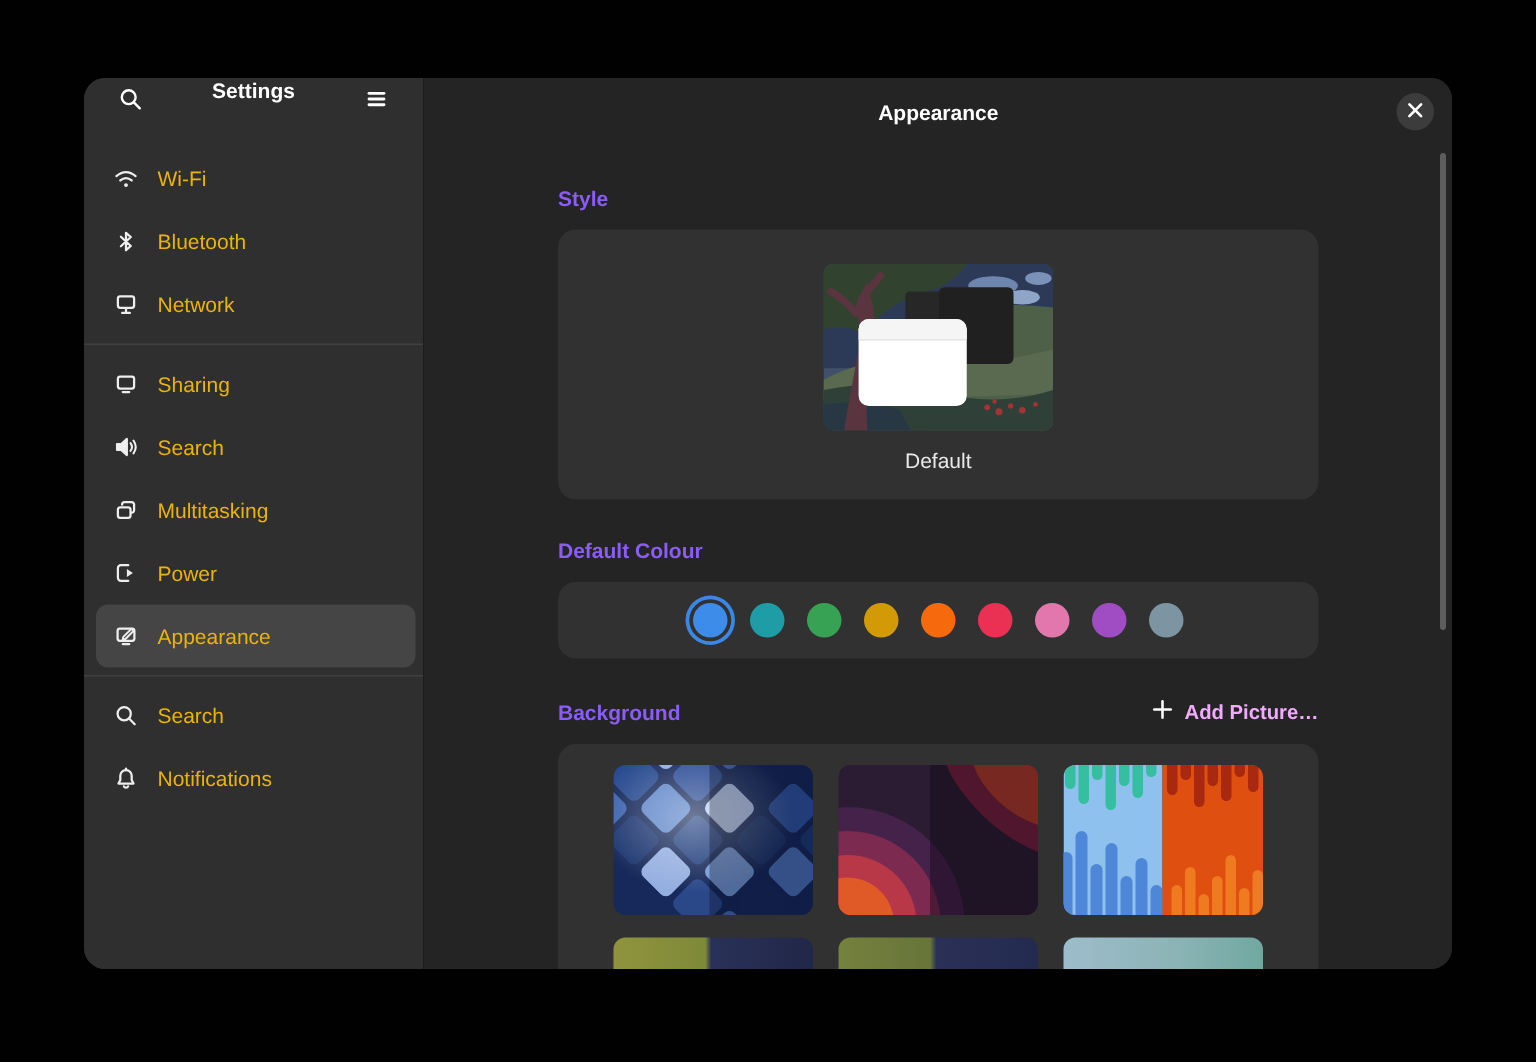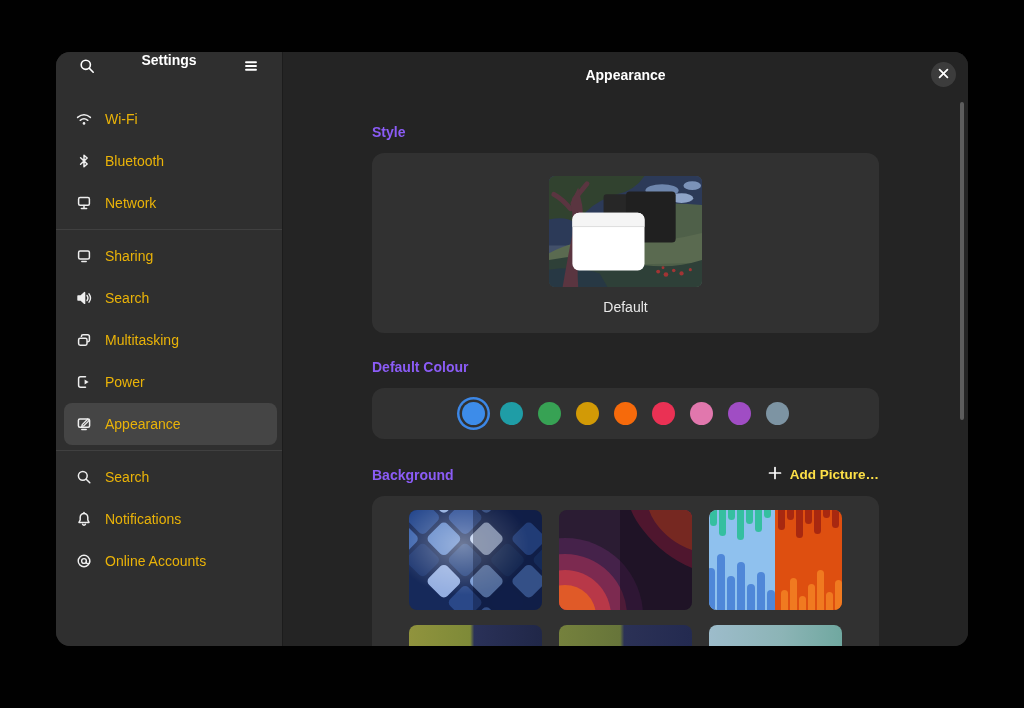--- a/index.html
+++ b/index.html
@@ -74,21 +74,21 @@
   .accent-card { height: 51px; display: flex; align-items: center; justify-content: center; gap: 15px; }
   .swatch { width: 23px; height: 23px; border-radius: 50%; cursor: pointer; border: none; }
   .swatch.selected { box-shadow: 0 0 0 2.5px #313131, 0 0 0 5px #3c87e6; }
 
   
   .bg-heading-row { display: flex; align-items: flex-end; justify-content: space-between; margin: 27px 0 13px; }
   .bg-heading-row .section-heading { margin: 0; }
   .add-picture {
     display: flex; align-items: center; gap: 8px;
     background: transparent; border: none; cursor: pointer;
-    color: #fde047; font-size: 13.5px; font-weight: 700;
+    color: #f0abfc; font-size: 13.5px; font-weight: 700;
     font-family: "Liberation Sans", sans-serif;
   }
   .bg-card { padding-top: 14px; height: 230px; display: flex; flex-direction: column; align-items: center; }
   .bg-row { display: flex; gap: 17px; }
   .bg-row2 { margin-top: 15px; }
   .bg-thumb { width: 133px; height: 100px; border-radius: 8px; display: block; cursor: pointer; }
   .sliver { width: 133px; height: 60px; border-radius: 8px; cursor: pointer; }
   .sliver-1 { background: linear-gradient(90deg, #90933d 0%, #7e8a38 46%, #2a3158 49%, #202748 100%); }
   .sliver-2 { background: linear-gradient(90deg, #75813d 0%, #67753a 46%, #2b3156 49%, #232a50 100%); }
   .sliver-3 { background: linear-gradient(90deg, #9dbccb 0%, #8cb4b6 55%, #70a8a0 100%); }
@@ -256,30 +256,20 @@
         <span class="sb-icon">
           <svg width="16" height="16" viewBox="0 0 16 16" fill="none" stroke="#eee" stroke-width="1.5" stroke-linejoin="round">
               <path d="M8 2.4 A3.8 3.8 0 0 1 11.8 6.2 V9 L13 11.4 H3 L4.2 9 V6.2 A3.8 3.8 0 0 1 8 2.4 Z"></path>
               <path d="M6.6 13.2 A1.5 1.5 0 0 0 9.4 13.2" stroke-linecap="round"></path>
               <line x1="8" y1="1.4" x2="8" y2="2.4" stroke-linecap="round"></line>
             </svg>
         </span>
         <span>Notifications</span>
       </div>
 
-      <div class="sb-item">
-        <span class="sb-icon">
-          <svg width="16" height="16" viewBox="0 0 16 16" fill="none" stroke="#eee" stroke-width="1.4" stroke-linecap="round">
-              <circle cx="8" cy="8" r="5.8"></circle>
-              <circle cx="8" cy="8" r="2.4"></circle>
-              <path d="M10.4 8 V9.2 A1.6 1.6 0 0 0 13.6 9.2 V8"></path>
-            </svg>
-        </span>
-        <span>Online Accounts</span>
-      </div>
 
     </nav>
 
     <section class="main">
       <header class="main-header">
         <div class="main-title">Appearance</div>
         <button class="close-btn">
           <span>
             <svg width="11" height="11" viewBox="0 0 11 11">
                 <g stroke="#fff" stroke-width="1.8" stroke-linecap="round">

